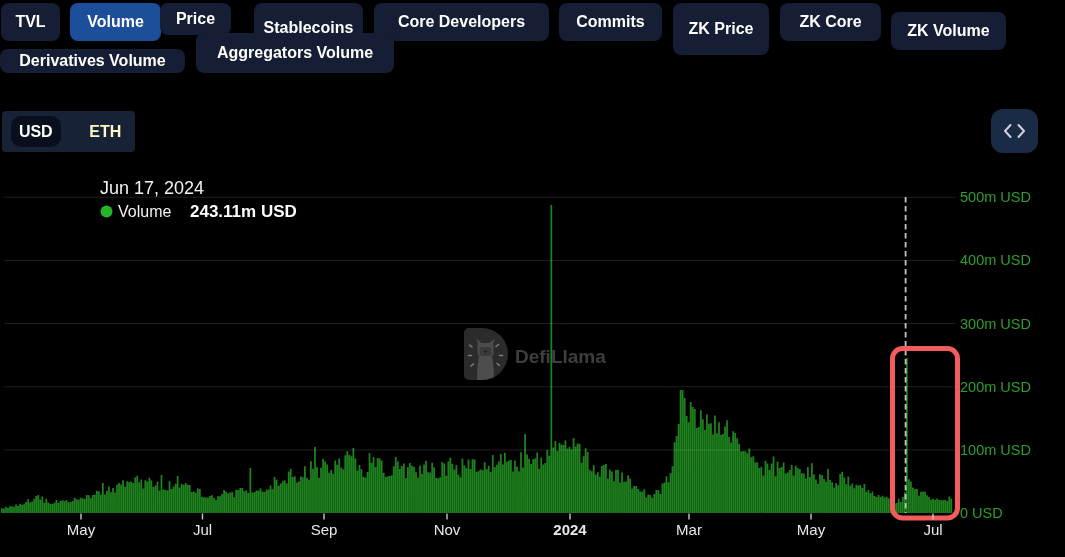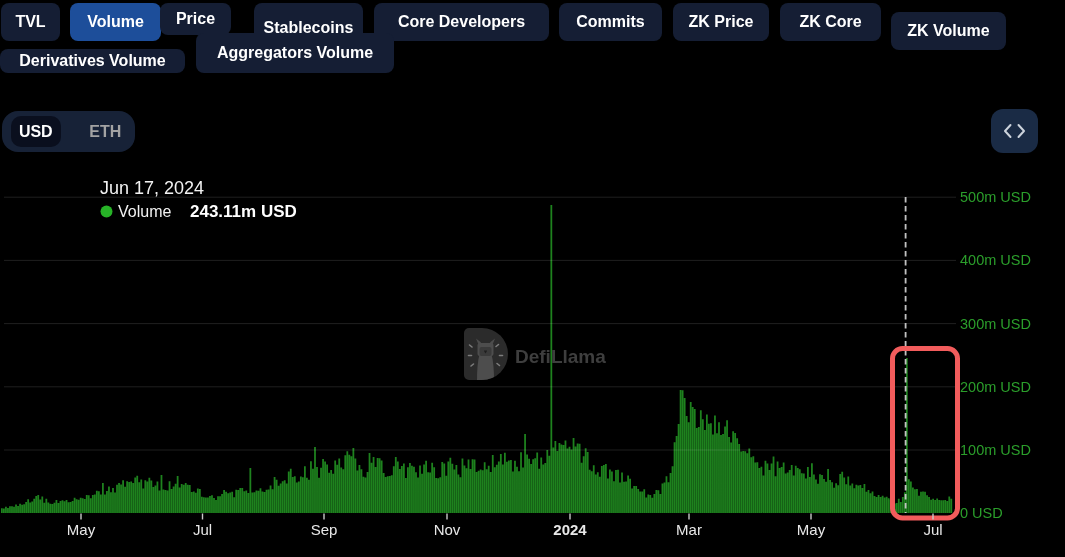--- a/index.html
+++ b/index.html
@@ -2,25 +2,25 @@
 <html><head>
 <meta charset="utf-8">
 <style>
 html,body{margin:0;padding:0;background:#000;}
 body{width:1065px;height:557px;position:relative;overflow:hidden;
   font-family:"Liberation Sans",sans-serif;}
 .pill{position:absolute;height:38px;border-radius:8px;color:#fff;
   font-size:16px;font-weight:700;display:flex;align-items:center;
   justify-content:center;box-sizing:border-box;}
 .toggle{position:absolute;left:2px;top:111px;width:133px;height:41px;
-  background:#172237;border-radius:16px;display:flex;align-items:center;}
+  background:#172237;border-radius:4px;display:flex;align-items:center;}
 .tseg{height:31px;border-radius:10px;display:flex;align-items:center;
   justify-content:center;font-size:16px;font-weight:700;}
 .usd{width:50px;margin-left:9px;background:#0a0f1e;color:#fff;}
-.eth{width:60px;margin-left:15px;color:#a3a3a3;}
+.eth{width:60px;margin-left:15px;color:#fef9c3;}
 .codebtn{position:absolute;left:991px;top:109px;width:47px;height:44px;
   background:#1a2b45;border-radius:12px;display:flex;align-items:center;
   justify-content:center;}
 </style>
 </head>
 <body>
 <svg width="1065" height="557" viewBox="0 0 1065 557" font-family="Liberation Sans, sans-serif" style="position:absolute;left:0;top:0">
 <path d="M1.0 513.0V508.3h1.78V513.0ZM3.02 513.0V508.4h1.78V513.0ZM5.04 513.0V506.7h1.78V513.0ZM7.06 513.0V507.9h1.78V513.0ZM9.08 513.0V506.2h1.78V513.0ZM11.1 513.0V506.2h1.78V513.0ZM13.12 513.0V506.8h1.78V513.0ZM15.14 513.0V504.6h1.78V513.0ZM17.16 513.0V505.9h1.78V513.0ZM19.18 513.0V503.7h1.78V513.0ZM21.2 513.0V504.8h1.78V513.0ZM23.22 513.0V504.2h1.78V513.0ZM25.24 513.0V502.0h1.78V513.0ZM27.26 513.0V499.3h1.78V513.0ZM29.28 513.0V502.6h1.78V513.0ZM31.3 513.0V501.6h1.78V513.0ZM33.32 513.0V498.7h1.78V513.0ZM35.34 513.0V496.1h1.78V513.0ZM37.36 513.0V495.0h1.78V513.0ZM39.38 513.0V499.4h1.78V513.0ZM41.4 513.0V496.5h1.78V513.0ZM43.42 513.0V502.7h1.78V513.0ZM45.44 513.0V498.8h1.78V513.0ZM47.46 513.0V502.5h1.78V513.0ZM49.48 513.0V503.8h1.78V513.0ZM51.5 513.0V503.9h1.78V513.0ZM53.52 513.0V502.8h1.78V513.0ZM55.54 513.0V500.1h1.78V513.0ZM57.56 513.0V503.1h1.78V513.0ZM59.58 513.0V500.9h1.78V513.0ZM61.6 513.0V500.2h1.78V513.0ZM63.62 513.0V501.2h1.78V513.0ZM65.64 513.0V499.9h1.78V513.0ZM67.66 513.0V502.3h1.78V513.0ZM69.68 513.0V502.0h1.78V513.0ZM71.7 513.0V500.9h1.78V513.0ZM73.72 513.0V497.8h1.78V513.0ZM75.74 513.0V499.2h1.78V513.0ZM77.76 513.0V499.7h1.78V513.0ZM79.78 513.0V497.8h1.78V513.0ZM81.8 513.0V498.3h1.78V513.0ZM83.82 513.0V498.9h1.78V513.0ZM85.84 513.0V495.1h1.78V513.0ZM87.86 513.0V495.3h1.78V513.0ZM89.88 513.0V498.3h1.78V513.0ZM91.9 513.0V495.0h1.78V513.0ZM93.92 513.0V494.6h1.78V513.0ZM95.94 513.0V490.8h1.78V513.0ZM97.96 513.0V491.2h1.78V513.0ZM99.98 513.0V494.4h1.78V513.0ZM102.0 513.0V483.0h1.78V513.0ZM104.02 513.0V494.6h1.78V513.0ZM106.04 513.0V490.9h1.78V513.0ZM108.06 513.0V486.5h1.78V513.0ZM110.08 513.0V492.3h1.78V513.0ZM112.1 513.0V488.0h1.78V513.0ZM114.12 513.0V492.6h1.78V513.0ZM116.14 513.0V484.7h1.78V513.0ZM118.16 513.0V482.9h1.78V513.0ZM120.18 513.0V484.6h1.78V513.0ZM122.2 513.0V480.2h1.78V513.0ZM124.22 513.0V486.7h1.78V513.0ZM126.24 513.0V481.2h1.78V513.0ZM128.26 513.0V481.9h1.78V513.0ZM130.28 513.0V481.5h1.78V513.0ZM132.3 513.0V483.0h1.78V513.0ZM134.32 513.0V477.5h1.78V513.0ZM136.34 513.0V475.8h1.78V513.0ZM138.36 513.0V482.2h1.78V513.0ZM140.38 513.0V479.4h1.78V513.0ZM142.4 513.0V488.4h1.78V513.0ZM144.42 513.0V480.2h1.78V513.0ZM146.44 513.0V481.6h1.78V513.0ZM148.46 513.0V477.7h1.78V513.0ZM150.48 513.0V480.4h1.78V513.0ZM152.5 513.0V487.0h1.78V513.0ZM154.52 513.0V485.4h1.78V513.0ZM156.54 513.0V481.4h1.78V513.0ZM158.56 513.0V490.4h1.78V513.0ZM160.58 513.0V475.0h1.78V513.0ZM162.6 513.0V489.6h1.78V513.0ZM164.62 513.0V490.0h1.78V513.0ZM166.64 513.0V490.5h1.78V513.0ZM168.66 513.0V481.3h1.78V513.0ZM170.68 513.0V489.0h1.78V513.0ZM172.7 513.0V486.6h1.78V513.0ZM174.72 513.0V483.8h1.78V513.0ZM176.74 513.0V476.0h1.78V513.0ZM178.76 513.0V487.4h1.78V513.0ZM180.78 513.0V484.1h1.78V513.0ZM182.8 513.0V484.8h1.78V513.0ZM184.82 513.0V482.9h1.78V513.0ZM186.84 513.0V484.7h1.78V513.0ZM188.86 513.0V485.1h1.78V513.0ZM190.88 513.0V492.1h1.78V513.0ZM192.9 513.0V491.5h1.78V513.0ZM194.92 513.0V492.8h1.78V513.0ZM196.94 513.0V488.6h1.78V513.0ZM198.96 513.0V488.9h1.78V513.0ZM200.98 513.0V496.8h1.78V513.0ZM203.0 513.0V497.3h1.78V513.0ZM205.02 513.0V497.5h1.78V513.0ZM207.04 513.0V497.6h1.78V513.0ZM209.06 513.0V495.9h1.78V513.0ZM211.08 513.0V495.3h1.78V513.0ZM213.1 513.0V497.9h1.78V513.0ZM215.12 513.0V500.0h1.78V513.0ZM217.14 513.0V496.3h1.78V513.0ZM219.16 513.0V496.2h1.78V513.0ZM221.18 513.0V494.0h1.78V513.0ZM223.2 513.0V490.0h1.78V513.0ZM225.22 513.0V491.7h1.78V513.0ZM227.24 513.0V493.3h1.78V513.0ZM229.26 513.0V492.4h1.78V513.0ZM231.28 513.0V491.8h1.78V513.0ZM233.3 513.0V497.3h1.78V513.0ZM235.32 513.0V489.7h1.78V513.0ZM237.34 513.0V489.9h1.78V513.0ZM239.36 513.0V488.1h1.78V513.0ZM241.38 513.0V487.9h1.78V513.0ZM243.4 513.0V491.2h1.78V513.0ZM245.42 513.0V490.4h1.78V513.0ZM247.44 513.0V493.1h1.78V513.0ZM249.46 513.0V468.0h1.78V513.0ZM251.48 513.0V492.6h1.78V513.0ZM253.5 513.0V492.3h1.78V513.0ZM255.52 513.0V490.4h1.78V513.0ZM257.54 513.0V490.7h1.78V513.0ZM259.56 513.0V488.3h1.78V513.0ZM261.58 513.0V491.5h1.78V513.0ZM263.6 513.0V491.9h1.78V513.0ZM265.62 513.0V489.7h1.78V513.0ZM267.64 513.0V489.6h1.78V513.0ZM269.66 513.0V485.5h1.78V513.0ZM271.68 513.0V489.3h1.78V513.0ZM273.7 513.0V477.0h1.78V513.0ZM275.72 513.0V479.7h1.78V513.0ZM277.74 513.0V485.7h1.78V513.0ZM279.76 513.0V483.5h1.78V513.0ZM281.78 513.0V481.3h1.78V513.0ZM283.8 513.0V480.3h1.78V513.0ZM285.82 513.0V483.6h1.78V513.0ZM287.84 513.0V471.5h1.78V513.0ZM289.86 513.0V468.7h1.78V513.0ZM291.88 513.0V476.9h1.78V513.0ZM293.9 513.0V476.2h1.78V513.0ZM295.92 513.0V482.4h1.78V513.0ZM297.94 513.0V481.5h1.78V513.0ZM299.96 513.0V476.6h1.78V513.0ZM301.98 513.0V477.2h1.78V513.0ZM304.0 513.0V466.2h1.78V513.0ZM306.02 513.0V477.8h1.78V513.0ZM308.04 513.0V479.8h1.78V513.0ZM310.06 513.0V461.3h1.78V513.0ZM312.08 513.0V468.8h1.78V513.0ZM314.1 513.0V447.0h1.78V513.0ZM316.12 513.0V467.1h1.78V513.0ZM318.14 513.0V477.7h1.78V513.0ZM320.16 513.0V467.8h1.78V513.0ZM322.18 513.0V459.1h1.78V513.0ZM324.2 513.0V461.6h1.78V513.0ZM326.22 513.0V464.6h1.78V513.0ZM328.24 513.0V472.8h1.78V513.0ZM330.26 513.0V470.1h1.78V513.0ZM332.28 513.0V473.7h1.78V513.0ZM334.3 513.0V460.4h1.78V513.0ZM336.32 513.0V464.7h1.78V513.0ZM338.34 513.0V458.6h1.78V513.0ZM340.36 513.0V467.6h1.78V513.0ZM342.38 513.0V469.3h1.78V513.0ZM344.4 513.0V455.2h1.78V513.0ZM346.42 513.0V451.3h1.78V513.0ZM348.44 513.0V454.8h1.78V513.0ZM350.46 513.0V456.3h1.78V513.0ZM352.48 513.0V448.0h1.78V513.0ZM354.5 513.0V458.6h1.78V513.0ZM356.52 513.0V470.5h1.78V513.0ZM358.54 513.0V465.0h1.78V513.0ZM360.56 513.0V469.2h1.78V513.0ZM362.58 513.0V476.7h1.78V513.0ZM364.6 513.0V477.4h1.78V513.0ZM366.62 513.0V472.1h1.78V513.0ZM368.64 513.0V453.0h1.78V513.0ZM370.66 513.0V462.8h1.78V513.0ZM372.68 513.0V456.9h1.78V513.0ZM374.7 513.0V467.1h1.78V513.0ZM376.72 513.0V457.9h1.78V513.0ZM378.74 513.0V458.3h1.78V513.0ZM380.76 513.0V460.4h1.78V513.0ZM382.78 513.0V473.1h1.78V513.0ZM384.8 513.0V476.9h1.78V513.0ZM386.82 513.0V476.3h1.78V513.0ZM388.84 513.0V476.1h1.78V513.0ZM390.86 513.0V475.3h1.78V513.0ZM392.88 513.0V466.3h1.78V513.0ZM394.9 513.0V457.0h1.78V513.0ZM396.92 513.0V461.5h1.78V513.0ZM398.94 513.0V469.1h1.78V513.0ZM400.96 513.0V466.1h1.78V513.0ZM402.98 513.0V463.6h1.78V513.0ZM405.0 513.0V477.9h1.78V513.0ZM407.02 513.0V467.2h1.78V513.0ZM409.04 513.0V462.9h1.78V513.0ZM411.06 513.0V465.8h1.78V513.0ZM413.08 513.0V466.8h1.78V513.0ZM415.1 513.0V472.2h1.78V513.0ZM417.12 513.0V477.4h1.78V513.0ZM419.14 513.0V465.6h1.78V513.0ZM421.16 513.0V473.8h1.78V513.0ZM423.18 513.0V464.5h1.78V513.0ZM425.2 513.0V460.8h1.78V513.0ZM427.22 513.0V472.3h1.78V513.0ZM429.24 513.0V472.6h1.78V513.0ZM431.26 513.0V462.7h1.78V513.0ZM433.28 513.0V467.3h1.78V513.0ZM435.3 513.0V477.9h1.78V513.0ZM437.32 513.0V478.2h1.78V513.0ZM439.34 513.0V477.2h1.78V513.0ZM441.36 513.0V462.1h1.78V513.0ZM443.38 513.0V463.4h1.78V513.0ZM445.4 513.0V475.8h1.78V513.0ZM447.42 513.0V461.6h1.78V513.0ZM449.44 513.0V457.8h1.78V513.0ZM451.46 513.0V463.8h1.78V513.0ZM453.48 513.0V469.5h1.78V513.0ZM455.5 513.0V465.1h1.78V513.0ZM457.52 513.0V474.4h1.78V513.0ZM459.54 513.0V477.3h1.78V513.0ZM461.56 513.0V458.4h1.78V513.0ZM463.58 513.0V465.5h1.78V513.0ZM465.6 513.0V468.2h1.78V513.0ZM467.62 513.0V459.4h1.78V513.0ZM469.64 513.0V468.9h1.78V513.0ZM471.66 513.0V459.3h1.78V513.0ZM473.68 513.0V459.5h1.78V513.0ZM475.7 513.0V471.9h1.78V513.0ZM477.72 513.0V470.7h1.78V513.0ZM479.74 513.0V469.5h1.78V513.0ZM481.76 513.0V470.3h1.78V513.0ZM483.78 513.0V462.3h1.78V513.0ZM485.8 513.0V469.3h1.78V513.0ZM487.82 513.0V465.8h1.78V513.0ZM489.84 513.0V472.1h1.78V513.0ZM491.86 513.0V455.0h1.78V513.0ZM493.88 513.0V467.2h1.78V513.0ZM495.9 513.0V464.7h1.78V513.0ZM497.92 513.0V461.6h1.78V513.0ZM499.94 513.0V454.0h1.78V513.0ZM501.96 513.0V464.4h1.78V513.0ZM503.98 513.0V452.7h1.78V513.0ZM506.0 513.0V461.7h1.78V513.0ZM508.02 513.0V460.4h1.78V513.0ZM510.04 513.0V460.0h1.78V513.0ZM512.06 513.0V471.4h1.78V513.0ZM514.08 513.0V460.8h1.78V513.0ZM516.1 513.0V466.8h1.78V513.0ZM518.12 513.0V471.3h1.78V513.0ZM520.14 513.0V452.3h1.78V513.0ZM522.16 513.0V467.5h1.78V513.0ZM524.18 513.0V434.0h1.78V513.0ZM526.2 513.0V454.6h1.78V513.0ZM528.22 513.0V458.7h1.78V513.0ZM530.24 513.0V464.0h1.78V513.0ZM532.26 513.0V459.3h1.78V513.0ZM534.28 513.0V458.2h1.78V513.0ZM536.3 513.0V452.6h1.78V513.0ZM538.32 513.0V468.7h1.78V513.0ZM540.34 513.0V457.5h1.78V513.0ZM542.36 513.0V464.4h1.78V513.0ZM544.38 513.0V463.1h1.78V513.0ZM546.4 513.0V449.9h1.78V513.0ZM548.42 513.0V455.8h1.78V513.0ZM550.44 513.0V205.0h1.78V513.0ZM552.46 513.0V447.6h1.78V513.0ZM554.48 513.0V440.9h1.78V513.0ZM556.5 513.0V450.9h1.78V513.0ZM558.52 513.0V443.1h1.78V513.0ZM560.54 513.0V444.4h1.78V513.0ZM562.56 513.0V445.0h1.78V513.0ZM564.58 513.0V440.4h1.78V513.0ZM566.6 513.0V448.4h1.78V513.0ZM568.62 513.0V446.8h1.78V513.0ZM570.64 513.0V449.5h1.78V513.0ZM572.66 513.0V438.0h1.78V513.0ZM574.68 513.0V446.5h1.78V513.0ZM576.7 513.0V443.5h1.78V513.0ZM578.72 513.0V443.7h1.78V513.0ZM580.74 513.0V462.7h1.78V513.0ZM582.76 513.0V456.3h1.78V513.0ZM584.78 513.0V448.2h1.78V513.0ZM586.8 513.0V452.1h1.78V513.0ZM588.82 513.0V469.8h1.78V513.0ZM590.84 513.0V471.2h1.78V513.0ZM592.86 513.0V465.3h1.78V513.0ZM594.88 513.0V474.5h1.78V513.0ZM596.9 513.0V472.2h1.78V513.0ZM598.92 513.0V476.8h1.78V513.0ZM600.94 513.0V466.0h1.78V513.0ZM602.96 513.0V464.9h1.78V513.0ZM604.98 513.0V463.9h1.78V513.0ZM607.0 513.0V478.6h1.78V513.0ZM609.02 513.0V469.5h1.78V513.0ZM611.04 513.0V471.5h1.78V513.0ZM613.06 513.0V481.3h1.78V513.0ZM615.08 513.0V470.0h1.78V513.0ZM617.1 513.0V469.8h1.78V513.0ZM619.12 513.0V482.6h1.78V513.0ZM621.14 513.0V472.4h1.78V513.0ZM623.16 513.0V481.7h1.78V513.0ZM625.18 513.0V481.4h1.78V513.0ZM627.2 513.0V475.5h1.78V513.0ZM629.22 513.0V478.8h1.78V513.0ZM631.24 513.0V488.6h1.78V513.0ZM633.26 513.0V486.1h1.78V513.0ZM635.28 513.0V486.0h1.78V513.0ZM637.3 513.0V489.0h1.78V513.0ZM639.32 513.0V491.6h1.78V513.0ZM641.34 513.0V491.6h1.78V513.0ZM643.36 513.0V489.2h1.78V513.0ZM645.38 513.0V497.4h1.78V513.0ZM647.4 513.0V494.4h1.78V513.0ZM649.42 513.0V495.1h1.78V513.0ZM651.44 513.0V497.7h1.78V513.0ZM653.46 513.0V493.9h1.78V513.0ZM655.48 513.0V490.0h1.78V513.0ZM657.5 513.0V490.3h1.78V513.0ZM659.52 513.0V494.1h1.78V513.0ZM661.54 513.0V483.4h1.78V513.0ZM663.56 513.0V482.5h1.78V513.0ZM665.58 513.0V476.2h1.78V513.0ZM667.6 513.0V482.3h1.78V513.0ZM669.62 513.0V472.9h1.78V513.0ZM671.64 513.0V466.2h1.78V513.0ZM673.66 513.0V442.2h1.78V513.0ZM675.68 513.0V436.0h1.78V513.0ZM677.7 513.0V423.9h1.78V513.0ZM679.72 513.0V390.0h1.78V513.0ZM681.74 513.0V390.3h1.78V513.0ZM683.76 513.0V398.1h1.78V513.0ZM685.78 513.0V415.9h1.78V513.0ZM687.8 513.0V422.2h1.78V513.0ZM689.82 513.0V401.9h1.78V513.0ZM691.84 513.0V407.1h1.78V513.0ZM693.86 513.0V409.0h1.78V513.0ZM695.88 513.0V428.1h1.78V513.0ZM697.9 513.0V427.0h1.78V513.0ZM699.92 513.0V410.3h1.78V513.0ZM701.94 513.0V419.2h1.78V513.0ZM703.96 513.0V430.0h1.78V513.0ZM705.98 513.0V414.6h1.78V513.0ZM708.0 513.0V423.8h1.78V513.0ZM710.02 513.0V423.3h1.78V513.0ZM712.04 513.0V434.5h1.78V513.0ZM714.06 513.0V415.4h1.78V513.0ZM716.08 513.0V433.2h1.78V513.0ZM718.1 513.0V422.2h1.78V513.0ZM720.12 513.0V434.9h1.78V513.0ZM722.14 513.0V433.9h1.78V513.0ZM724.16 513.0V426.6h1.78V513.0ZM726.18 513.0V420.2h1.78V513.0ZM728.2 513.0V437.0h1.78V513.0ZM730.22 513.0V442.4h1.78V513.0ZM732.24 513.0V431.2h1.78V513.0ZM734.26 513.0V433.0h1.78V513.0ZM736.28 513.0V438.3h1.78V513.0ZM738.3 513.0V443.9h1.78V513.0ZM740.32 513.0V451.6h1.78V513.0ZM742.34 513.0V451.0h1.78V513.0ZM744.36 513.0V451.2h1.78V513.0ZM746.38 513.0V453.2h1.78V513.0ZM748.4 513.0V448.6h1.78V513.0ZM750.42 513.0V457.2h1.78V513.0ZM752.44 513.0V456.3h1.78V513.0ZM754.46 513.0V462.4h1.78V513.0ZM756.48 513.0V462.2h1.78V513.0ZM758.5 513.0V468.0h1.78V513.0ZM760.52 513.0V466.8h1.78V513.0ZM762.54 513.0V475.4h1.78V513.0ZM764.56 513.0V460.8h1.78V513.0ZM766.58 513.0V463.6h1.78V513.0ZM768.6 513.0V470.1h1.78V513.0ZM770.62 513.0V463.5h1.78V513.0ZM772.64 513.0V456.4h1.78V513.0ZM774.66 513.0V476.3h1.78V513.0ZM776.68 513.0V461.5h1.78V513.0ZM778.7 513.0V468.1h1.78V513.0ZM780.72 513.0V466.9h1.78V513.0ZM782.74 513.0V462.6h1.78V513.0ZM784.76 513.0V473.5h1.78V513.0ZM786.78 513.0V472.4h1.78V513.0ZM788.8 513.0V470.0h1.78V513.0ZM790.82 513.0V464.9h1.78V513.0ZM792.84 513.0V475.5h1.78V513.0ZM794.86 513.0V465.8h1.78V513.0ZM796.88 513.0V468.0h1.78V513.0ZM798.9 513.0V469.3h1.78V513.0ZM800.92 513.0V473.2h1.78V513.0ZM802.94 513.0V473.5h1.78V513.0ZM804.96 513.0V478.4h1.78V513.0ZM806.98 513.0V467.0h1.78V513.0ZM809.0 513.0V477.1h1.78V513.0ZM811.02 513.0V463.3h1.78V513.0ZM813.04 513.0V474.5h1.78V513.0ZM815.06 513.0V479.4h1.78V513.0ZM817.08 513.0V483.8h1.78V513.0ZM819.1 513.0V474.2h1.78V513.0ZM821.12 513.0V475.1h1.78V513.0ZM823.14 513.0V479.0h1.78V513.0ZM825.16 513.0V481.7h1.78V513.0ZM827.18 513.0V469.0h1.78V513.0ZM829.2 513.0V480.1h1.78V513.0ZM831.22 513.0V482.3h1.78V513.0ZM833.24 513.0V487.8h1.78V513.0ZM835.26 513.0V483.3h1.78V513.0ZM837.28 513.0V485.2h1.78V513.0ZM839.3 513.0V473.9h1.78V513.0ZM841.32 513.0V471.8h1.78V513.0ZM843.34 513.0V477.4h1.78V513.0ZM845.36 513.0V484.2h1.78V513.0ZM847.38 513.0V476.6h1.78V513.0ZM849.4 513.0V485.4h1.78V513.0ZM851.42 513.0V483.6h1.78V513.0ZM853.44 513.0V488.2h1.78V513.0ZM855.46 513.0V484.7h1.78V513.0ZM857.48 513.0V485.4h1.78V513.0ZM859.5 513.0V484.9h1.78V513.0ZM861.52 513.0V488.0h1.78V513.0ZM863.54 513.0V484.0h1.78V513.0ZM865.56 513.0V491.7h1.78V513.0ZM867.58 513.0V489.9h1.78V513.0ZM869.6 513.0V493.2h1.78V513.0ZM871.62 513.0V491.4h1.78V513.0ZM873.64 513.0V496.1h1.78V513.0ZM875.66 513.0V496.9h1.78V513.0ZM877.68 513.0V495.0h1.78V513.0ZM879.7 513.0V496.9h1.78V513.0ZM881.72 513.0V495.7h1.78V513.0ZM883.74 513.0V497.4h1.78V513.0ZM885.76 513.0V496.8h1.78V513.0ZM887.78 513.0V498.2h1.78V513.0ZM889.8 513.0V499.5h1.78V513.0ZM891.82 513.0V500.4h1.78V513.0ZM893.84 513.0V503.4h1.78V513.0ZM895.86 513.0V502.9h1.78V513.0ZM897.88 513.0V498.7h1.78V513.0ZM899.9 513.0V501.9h1.78V513.0ZM901.92 513.0V496.9h1.78V513.0ZM903.94 513.0V492.3h1.78V513.0ZM905.96 513.0V358.0h1.78V513.0ZM907.98 513.0V479.2h1.78V513.0ZM910.0 513.0V481.5h1.78V513.0ZM912.02 513.0V487.5h1.78V513.0ZM914.04 513.0V489.2h1.78V513.0ZM916.06 513.0V489.0h1.78V513.0ZM918.08 513.0V495.7h1.78V513.0ZM920.1 513.0V491.7h1.78V513.0ZM922.12 513.0V491.6h1.78V513.0ZM924.14 513.0V491.8h1.78V513.0ZM926.16 513.0V495.3h1.78V513.0ZM928.18 513.0V496.9h1.78V513.0ZM930.2 513.0V499.8h1.78V513.0ZM932.22 513.0V498.7h1.78V513.0ZM934.24 513.0V500.1h1.78V513.0ZM936.26 513.0V498.4h1.78V513.0ZM938.28 513.0V499.9h1.78V513.0ZM940.3 513.0V500.2h1.78V513.0ZM942.32 513.0V500.2h1.78V513.0ZM944.34 513.0V500.0h1.78V513.0ZM946.36 513.0V501.1h1.78V513.0ZM948.38 513.0V496.5h1.78V513.0ZM950.4 513.0V498.8h1.78V513.0Z" fill="#1e821e"></path>
 <line x1="4" y1="197.2" x2="956" y2="197.2" stroke="#ffffff" stroke-opacity="0.12" stroke-width="1"></line>
     <line x1="4" y1="260.4" x2="956" y2="260.4" stroke="#ffffff" stroke-opacity="0.12" stroke-width="1"></line>
@@ -84,21 +84,21 @@
 <circle cx="106.5" cy="211.5" r="6" fill="#27b327"></circle>
 <text x="118" y="217" fill="#f2f2f2" font-size="16">Volume</text>
 <text x="190" y="217" fill="#ffffff" font-size="17" font-weight="700">243.11m USD</text>
 </svg>
 <div class="pill" style="left:1px;top:3px;width:59px;height:38px;background:#151e34">TVL</div>
 <div class="pill" style="left:70px;top:3px;width:91px;height:38px;background:#1d4e9a">Volume</div>
 <div class="pill" style="left:160px;top:3px;width:71px;height:32px;background:#151e34">Price</div>
 <div class="pill" style="left:254px;top:3px;width:109px;height:50px;background:#151e34">Stablecoins</div>
 <div class="pill" style="left:374px;top:3px;width:175px;height:38px;background:#151e34">Core Developers</div>
 <div class="pill" style="left:559px;top:3px;width:103px;height:38px;background:#151e34">Commits</div>
-<div class="pill" style="left:673px;top:3px;width:96px;height:38px;background:#151e34">ZK Price</div>
+<div class="pill" style="left:673px;top:3px;width:96px;height:52px;background:#151e34">ZK Price</div>
 <div class="pill" style="left:780px;top:3px;width:101px;height:38px;background:#151e34">ZK Core</div>
 <div class="pill" style="left:891px;top:12px;width:115px;height:38px;background:#151e34">ZK Volume</div>
 <div class="pill" style="left:0px;top:49px;width:185px;height:24px;background:#151e34">Derivatives Volume</div>
 <div class="pill" style="left:196px;top:33px;width:198px;height:40px;background:#151e34">Aggregators Volume</div>
 <div class="toggle">
     <div class="tseg usd">USD</div>
     <div class="tseg eth">ETH</div>
   </div>
 <div class="codebtn">
     <svg width="23" height="16" viewBox="0 0 23 16">

